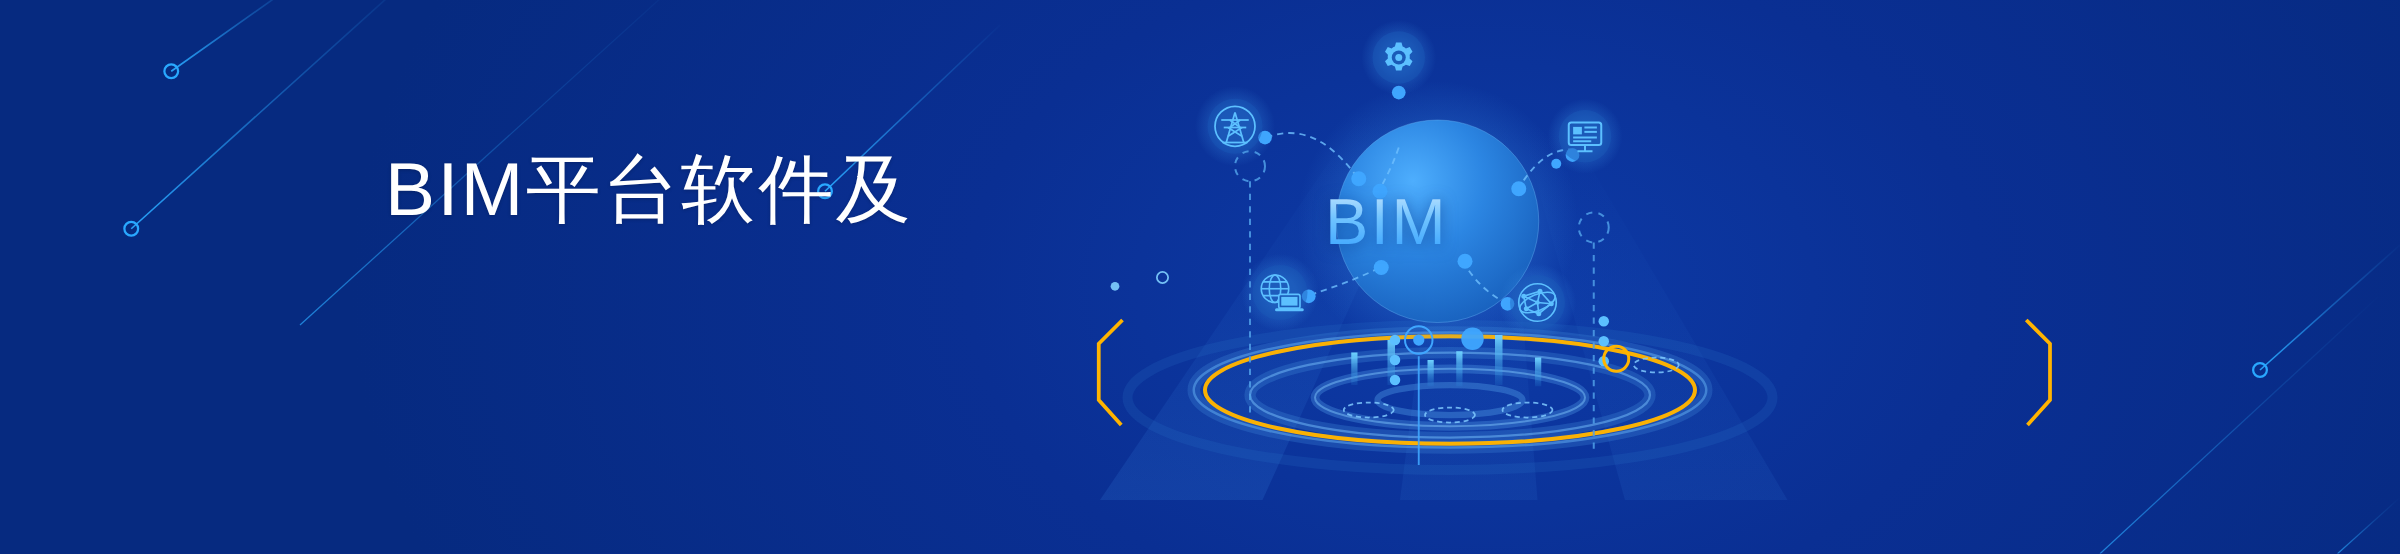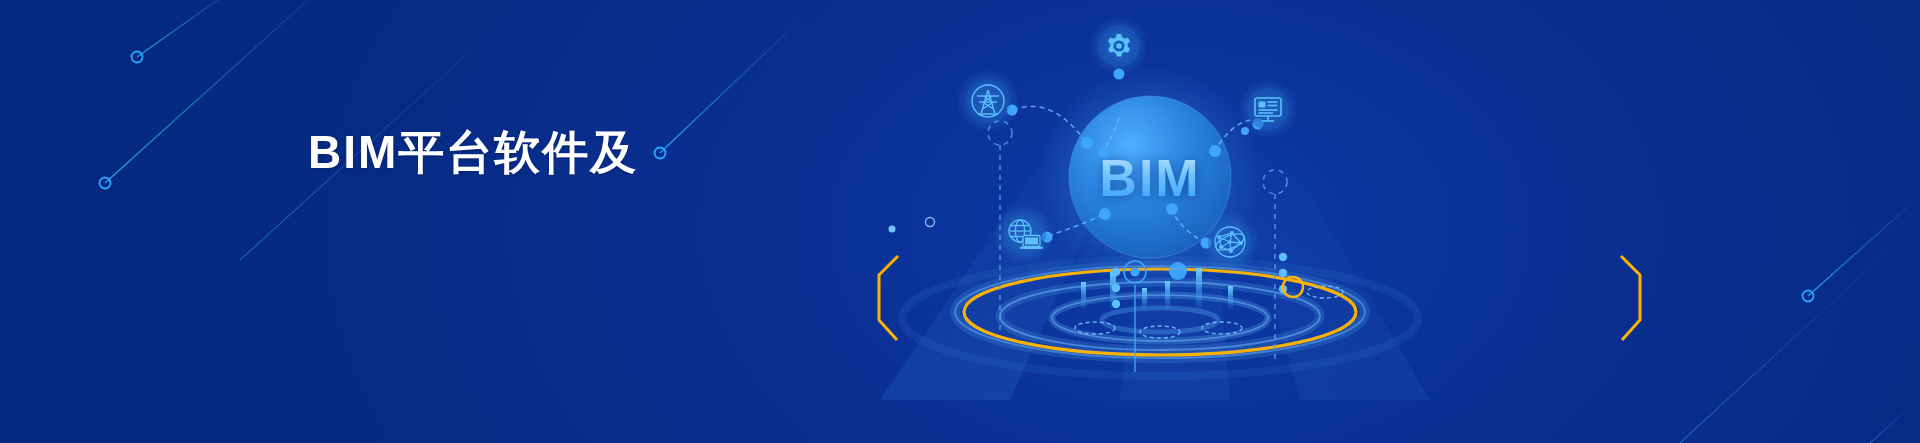--- a/index.html
+++ b/index.html
@@ -13,35 +13,35 @@
     background:
       radial-gradient(ellipse 900px 600px at 1180px 230px, #0d3ba8 0%, #0a2f93 45%, #062a80 100%),
       linear-gradient(100deg,#05266f 0%,#0a2f93 38%,#0a3099 60%,#062a7e 100%);
   }
   .layer{position:absolute;left:0;top:0;width:1920px;height:443px;}
   svg.layer{overflow:visible;}
 
   .headline{
     position:absolute;left:308px;top:116px;
     color:#ffffff;
-    font-size:46px;
+    font-size:60px;
     line-height:72px;
     letter-spacing:2px;
-    font-weight:700;
+    font-weight:400;
     white-space:nowrap;
     text-shadow:0 1px 3px rgba(0,0,0,.20);
   }
   .headline .line{display:block;}
   .line2{letter-spacing:1.5px;}
 
   .bimword{
     position:absolute;
     left:1060px;top:148px;width:180px;
-    text-align:center;
-    font-size:52px;font-weight:700;letter-spacing:2px;
+    text-align:left;
+    font-size:52px;font-weight:400;letter-spacing:2px;
     background:linear-gradient(180deg,#cfe9ff 0%,#6fc3ff 45%,#2f9dff 100%);
     -webkit-background-clip:text;background-clip:text;
     color:#7fd0ff;
     -webkit-text-fill-color:transparent;
     text-shadow:none;
     filter:drop-shadow(0 2px 6px rgba(0,40,120,.55));
   }
 </style>
 </head>
 <body>

